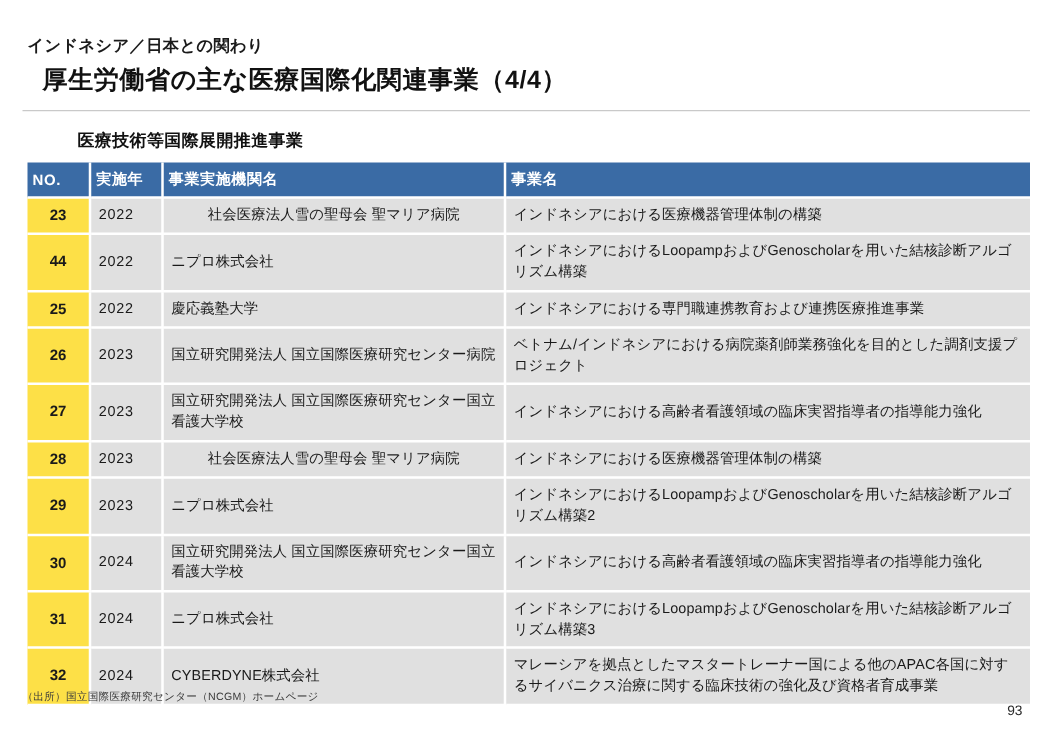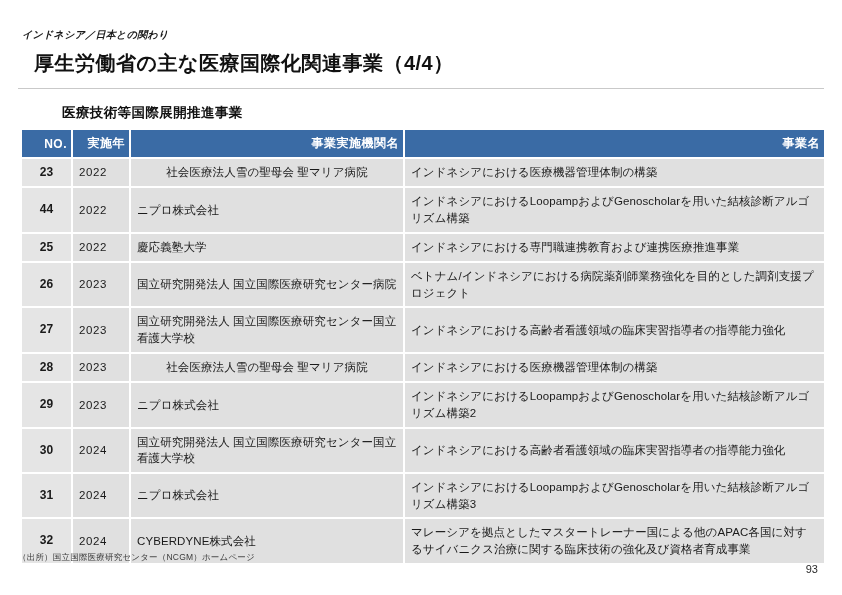--- a/index.html
+++ b/index.html
@@ -22,25 +22,24 @@
     left: 0; top: 0;
     width: 842px;
     height: 595px;
   }
 
   
   .eyebrow {
     position: absolute;
     left: 22px;
     top: 28px;
-    font-size: 10px;
+    font-size: 13px;
     font-weight: 700;
     letter-spacing: 0.3px;
     color: #1a1a1a;
-    font-style: italic;
   }
   .slide-title {
     position: absolute;
     left: 34px;
     top: 50px;
     font-size: 20px;
     font-weight: 700;
     letter-spacing: 0.5px;
     color: #111111;
     white-space: nowrap;
@@ -83,21 +82,21 @@
   table.data col.c-year  { width: 58px;  }
   table.data col.c-org   { width: 274px; }
   table.data col.c-proj  { width: 420px; }
 
   table.data thead th {
     background: #3a6ba5;
     color: #ffffff;
     font-size: 12px;
     font-weight: 700;
     letter-spacing: 0.5px;
-    text-align: right;
+    text-align: left;
     vertical-align: middle;
     height: 27px;
     padding: 0 4px;
     border-right: 2px solid #ffffff;
     border-bottom: 2px solid #ffffff;
     margin-left: 27px;
   }
   table.data thead th:last-child { border-right: none; }
 
   table.data tbody td {
@@ -106,21 +105,21 @@
     line-height: 1.45;
     color: #1a1a1a;
     vertical-align: middle;
     padding: 5px 6px;
     border-right: 2px solid #ffffff;
     border-bottom: 2px solid #ffffff;
   }
   table.data tbody td:last-child { border-right: none; }
 
   table.data tbody td.no {
-    background: #e5e5e5;
+    background: #fde047;
     text-align: center;
     font-weight: 700;
     font-size: 12px;
   }
   table.data tbody td.year {
     text-align: left;
     font-size: 11.5px;
     letter-spacing: 0.6px;
   }
   table.data tbody td.org {

